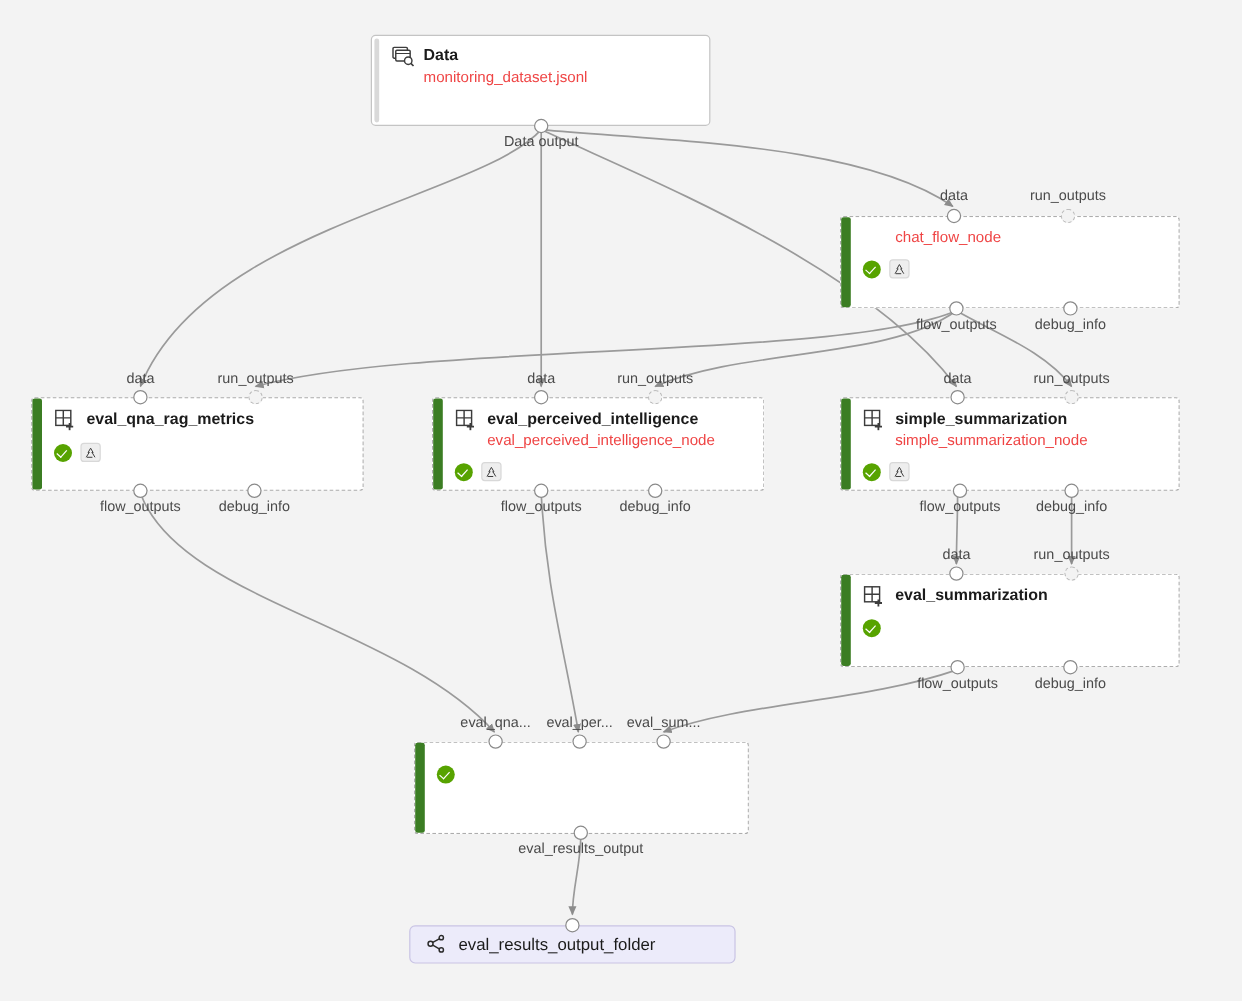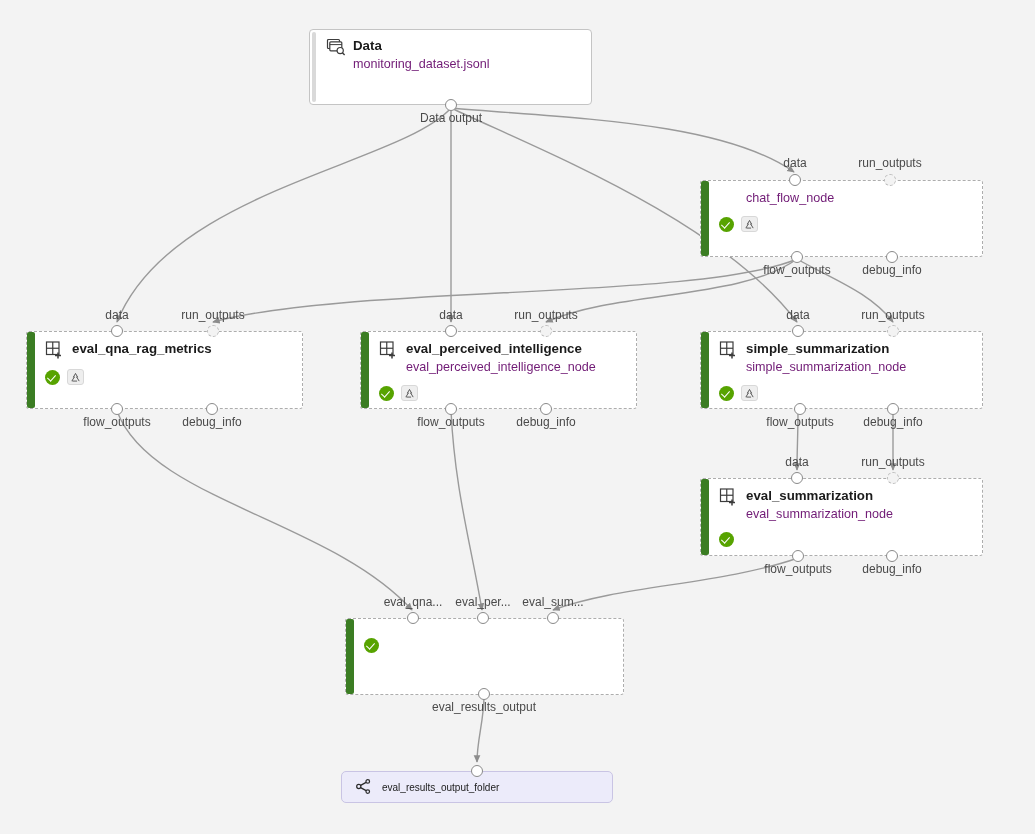--- a/index.html
+++ b/index.html
@@ -59,21 +59,21 @@
   }
   .node-title {
     font-size: 13.3px;
     font-weight: bold;
     color: #1b1b1b;
     line-height: 16px;
     white-space: nowrap;
   }
   .node-sub {
     font-size: 12.6px;
-    color: #701a75;
+    color: #ef4444;
     line-height: 16px;
     margin-left: 27px;
     margin-top: 0px;
     white-space: nowrap;
   }
   .node-badges {
     display: flex;
     align-items: center;
     gap: 7px;
     margin-top: 10px;
@@ -135,21 +135,21 @@
     position: absolute;
     left: 13px;
     top: 0;
     bottom: 0;
     right: 8px;
     display: flex;
     align-items: center;
     gap: 9px;
   }
   .folder-label {
-    font-size: 10px;
+    font-size: 14px;
     color: #1b1b1b;
     font-weight: normal;
     white-space: nowrap;
   }
 
   
   .port {
     position: absolute;
     width: 12px; height: 12px;
     box-sizing: border-box;
@@ -371,21 +371,20 @@
           <svg viewBox="0 0 20 18" width="20" height="18">
             <rect x="1.5" y="1" width="12.5" height="12.5" fill="none" stroke="#3c3c3c" stroke-width="1.2"></rect>
             <line x1="7.75" y1="1" x2="7.75" y2="13.5" stroke="#3c3c3c" stroke-width="1.2"></line>
             <line x1="1.5" y1="7.25" x2="14" y2="7.25" stroke="#3c3c3c" stroke-width="1.2"></line>
             <line x1="13" y1="11.5" x2="13" y2="17.5" stroke="#3c3c3c" stroke-width="1.5"></line>
             <line x1="10" y1="14.5" x2="16" y2="14.5" stroke="#3c3c3c" stroke-width="1.5"></line>
           </svg>
         </span>
         <span class="node-title">eval_summarization</span>
       </div>
-      <div class="node-sub">eval_summarization_node</div>
       <div class="node-badges">
         <span class="badge-check"></span>
       </div>
     </div>
   </div>
   <div class="port" style="left:797px; top:478px;"></div>
   <div class="port-label" style="left:797px; top:455px;">data</div>
   <div class="port unconnected" style="left:893px; top:478px;"></div>
   <div class="port-label" style="left:893px; top:455px;">run_outputs</div>
   <div class="port" style="left:798px; top:556px;"></div>

